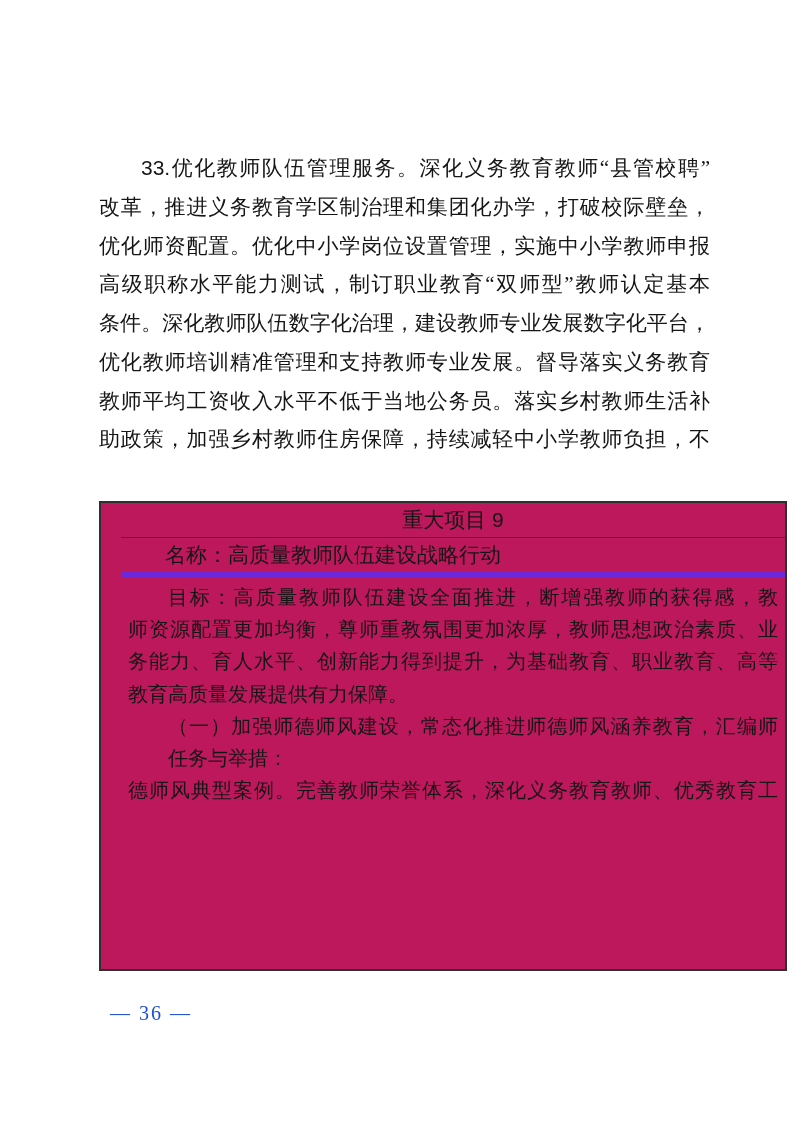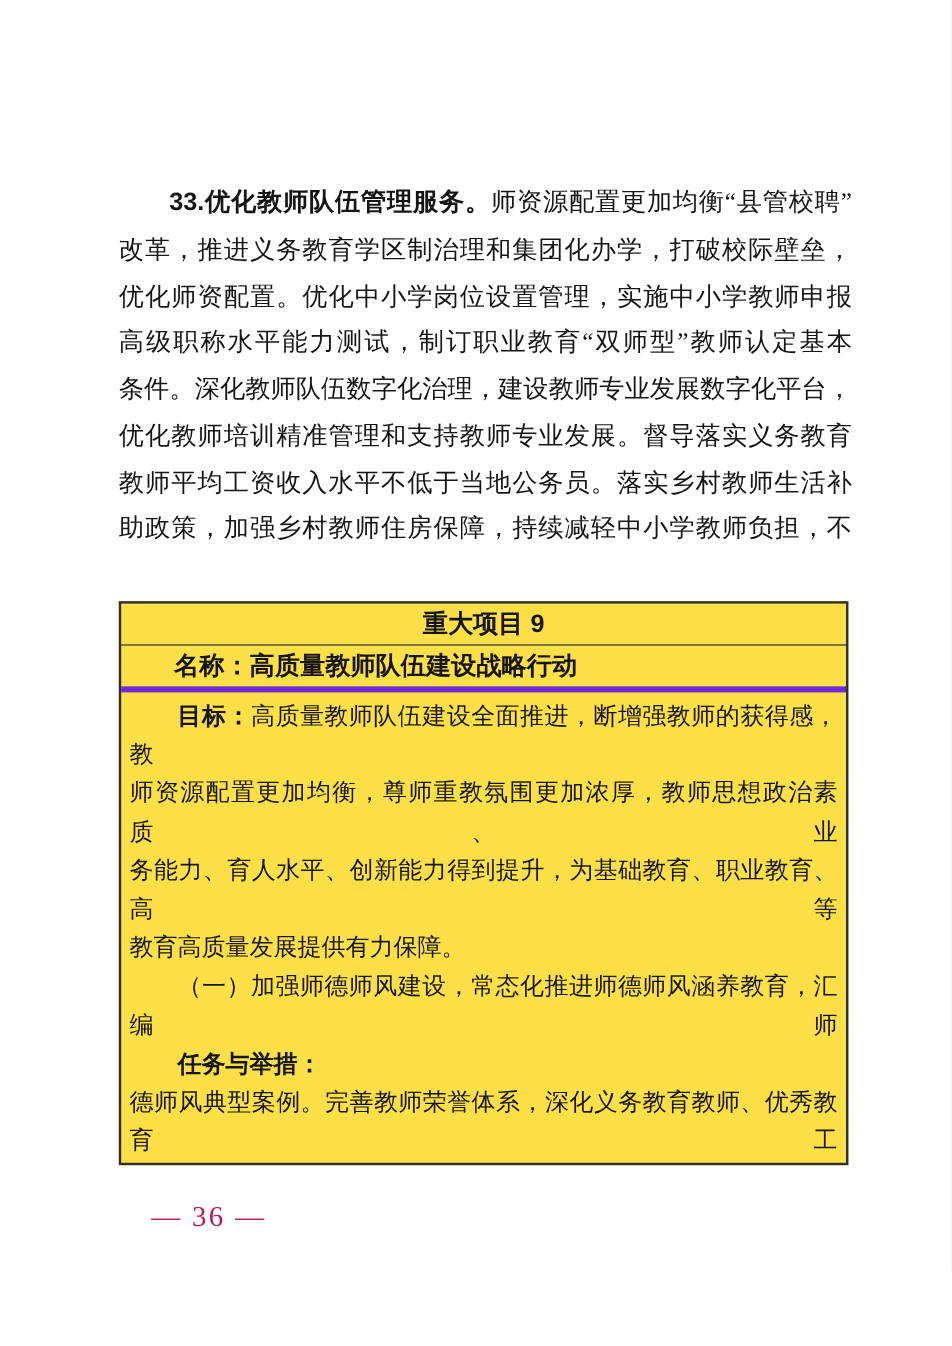--- a/index.html
+++ b/index.html
@@ -22,32 +22,33 @@
     font-size: 21px;
     line-height: 38.75px;
   }
   .tline {
     text-align: justify;
     text-align-last: justify;
   }
   .tline.left { text-align-last: left; }
   .tline.indent { text-indent: 2em; }
   .b {
-    font-weight: 700;
+    font-weight: 400;
     font-family: "Liberation Sans", "DejaVu Sans", sans-serif;
   }
   
   .ptable {
     position: absolute;
     left: 99px;
     top: 501px;
-    width: 608px;
+    width: 688px;
     box-sizing: border-box;
     border: 2px solid #2f2f2f;
-    background: #fde047;
+    background: #be185d;
+    padding-left: 20px;
   }
   .trow-title {
     height: 34px;
     line-height: 34px;
     border-bottom: 1px solid #2f2f2f;
     text-align: center;
     font-size: 21px;
   }
   .trow-name {
     height: 34px;
@@ -59,34 +60,34 @@
   .trow-body {
     height: 388px;
     padding: 4px 7px 0 7px;
     font-size: 20px;
     line-height: 32.2px;
     overflow: hidden;
   }
   
   .pageno {
     position: absolute;
-    left: 126px;
+    left: 110px;
     top: 1002px;
-    font-size: 24px;
+    font-size: 20px;
     letter-spacing: 2px;
-    color: #be185d;
+    color: #1d4ed8;
   }
 </style>
 </head>
 <body>
 
 <div class="page">
 
   <div class="para">
-      <div class="tline indent"><span class="b">33.优化教师队伍管理服务。</span><span>师资源配置更加均衡“县管校聘”</span></div>
+      <div class="tline indent"><span class="b">33.优化教师队伍管理服务。</span><span>深化义务教育教师“县管校聘”</span></div>
       <div class="tline"><span>改革，推进义务教育学区制治理和集团化办学，打破校际壁垒，</span></div>
       <div class="tline"><span>优化师资配置。优化中小学岗位设置管理，实施中小学教师申报</span></div>
       <div class="tline"><span>高级职称水平能力测试，制订职业教育“双师型”教师认定基本</span></div>
       <div class="tline"><span>条件。深化教师队伍数字化治理，建设教师专业发展数字化平台，</span></div>
       <div class="tline"><span>优化教师培训精准管理和支持教师专业发展。督导落实义务教育</span></div>
       <div class="tline"><span>教师平均工资收入水平不低于当地公务员。落实乡村教师生活补</span></div>
       <div class="tline"><span>助政策，加强乡村教师住房保障，持续减轻中小学教师负担，不</span></div>
     </div>
 
   <div class="ptable">

